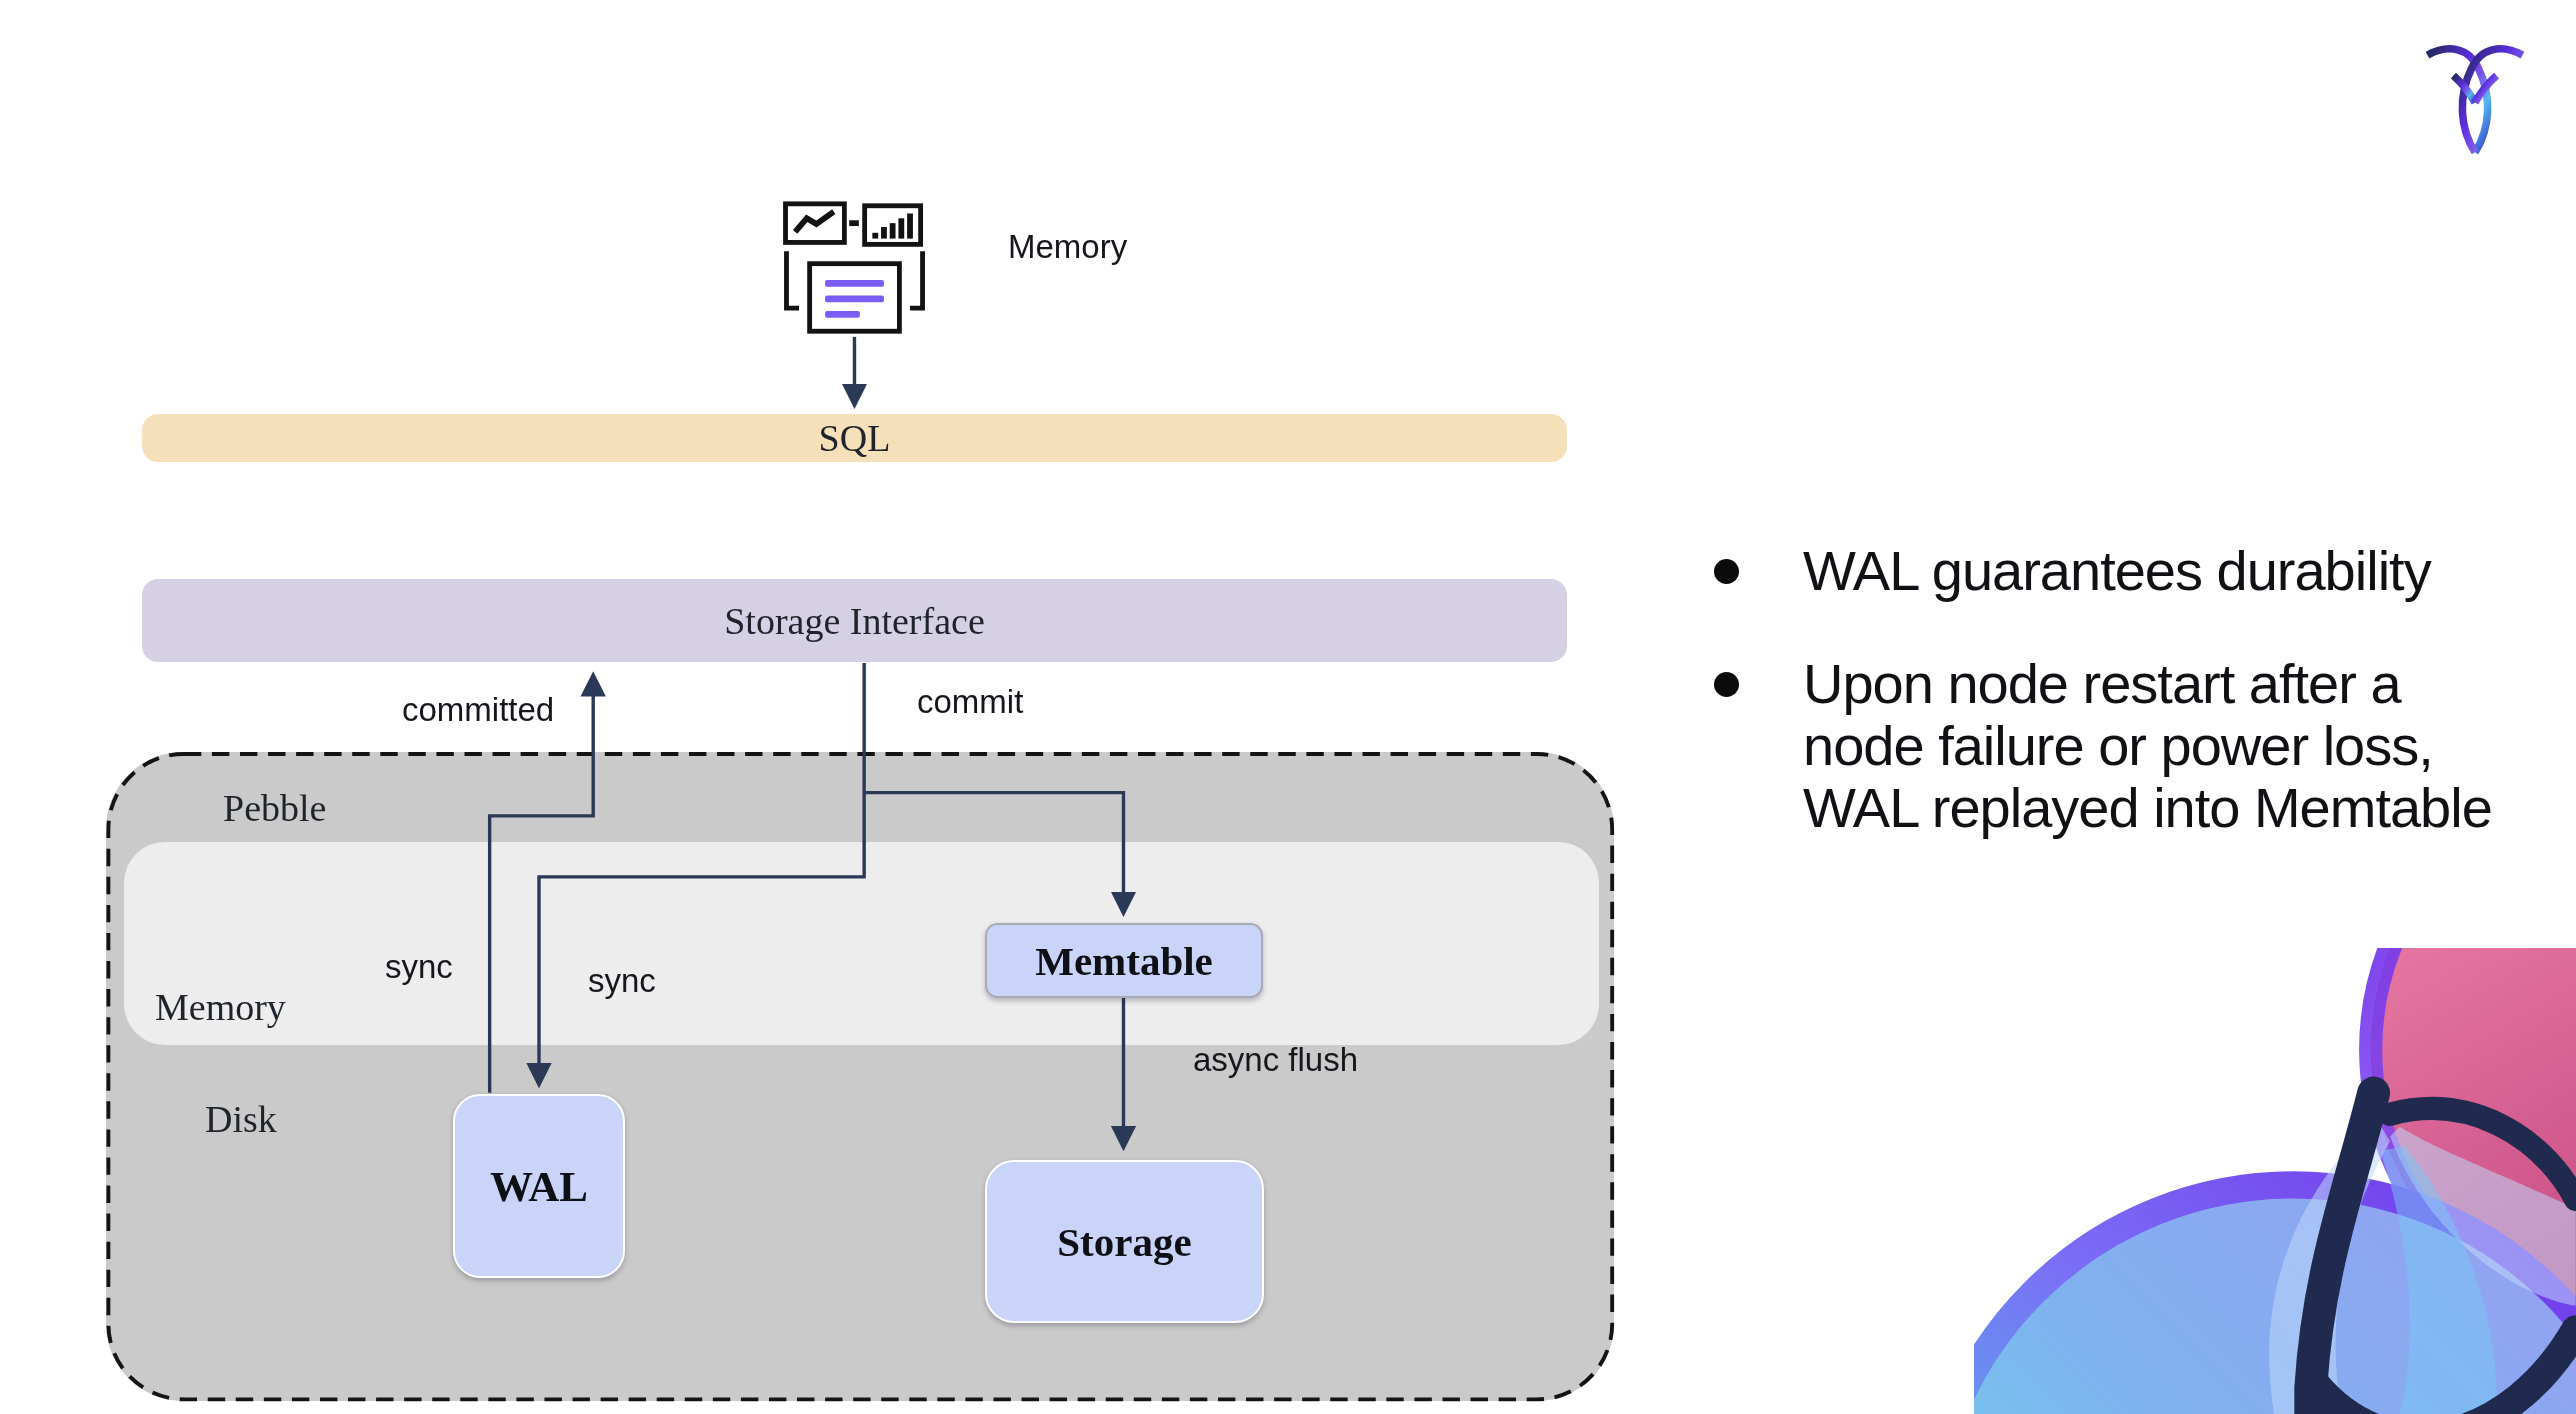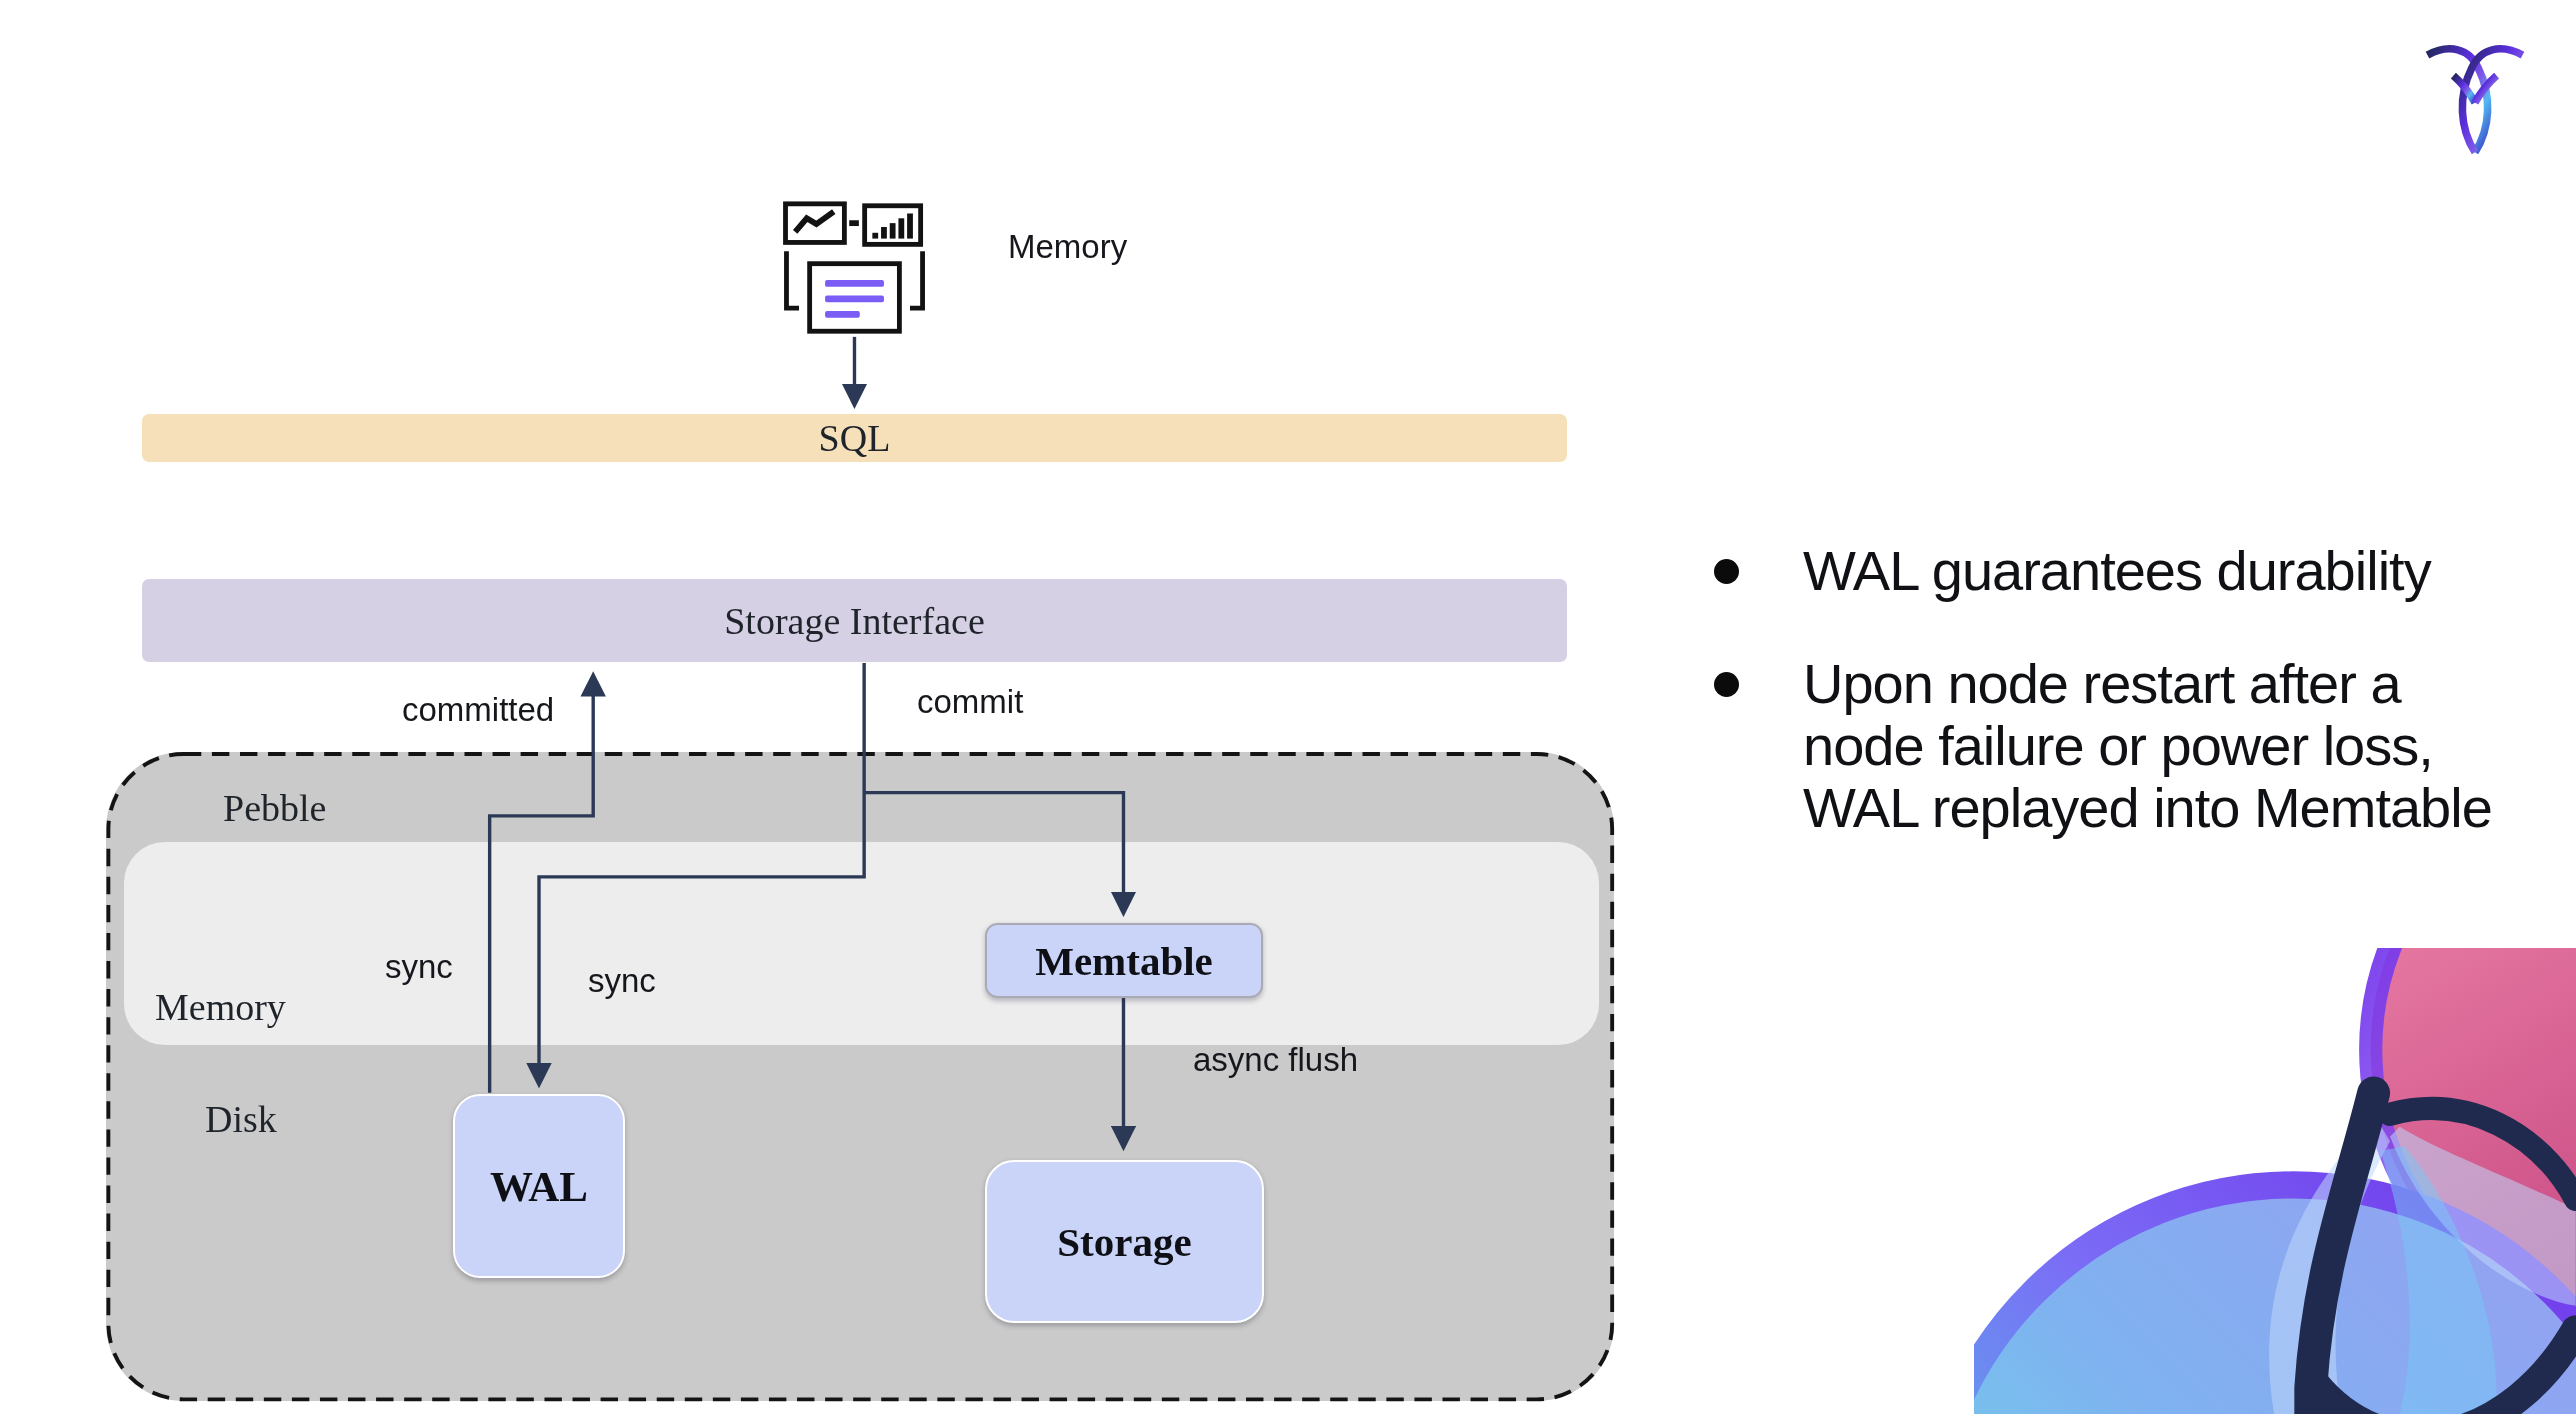--- a/index.html
+++ b/index.html
@@ -15,21 +15,21 @@
   .stage{position:absolute;inset:0;width:2576px;height:1415px}
 
   .title{position:absolute;left:27px;top:23px;font-size:108px;font-weight:700;
          letter-spacing:-3.9px;color:var(--title_text);white-space:nowrap}
 
   .brand-logo{position:absolute;left:2421px;top:39px;width:108px;height:124px}
 
   .client-icon{position:absolute;left:772px;top:187px;width:166px;height:163px}
   .client-label{position:absolute;left:1008px;top:228px;font-size:33px;color:var(--sans_text)}
 
-  .bar{position:absolute;left:142px;width:1425px;border-radius:7px;
+  .bar{position:absolute;left:142px;width:1425px;border-radius:16px;
        display:flex;align-items:center;justify-content:center;
        font-family:"Liberation Serif",serif;font-size:38px;color:var(--serif_text)}
   .bar-sql{top:414px;height:48px;background:var(--sql_bar)}
   .bar-kv{top:497px;height:50px;background:var(--kv_bar)}
   .bar-storage{top:579px;height:83px;background:var(--storage_bar)}
 
   .pebble{position:absolute;left:106px;top:752px;width:1508px;height:649px;
           border-radius:77px;background:var(--pebble_fill)}
   .memory-band{position:absolute;left:124px;top:842px;width:1475px;height:203px;
           border-radius:41px;background:var(--memory_fill)}

